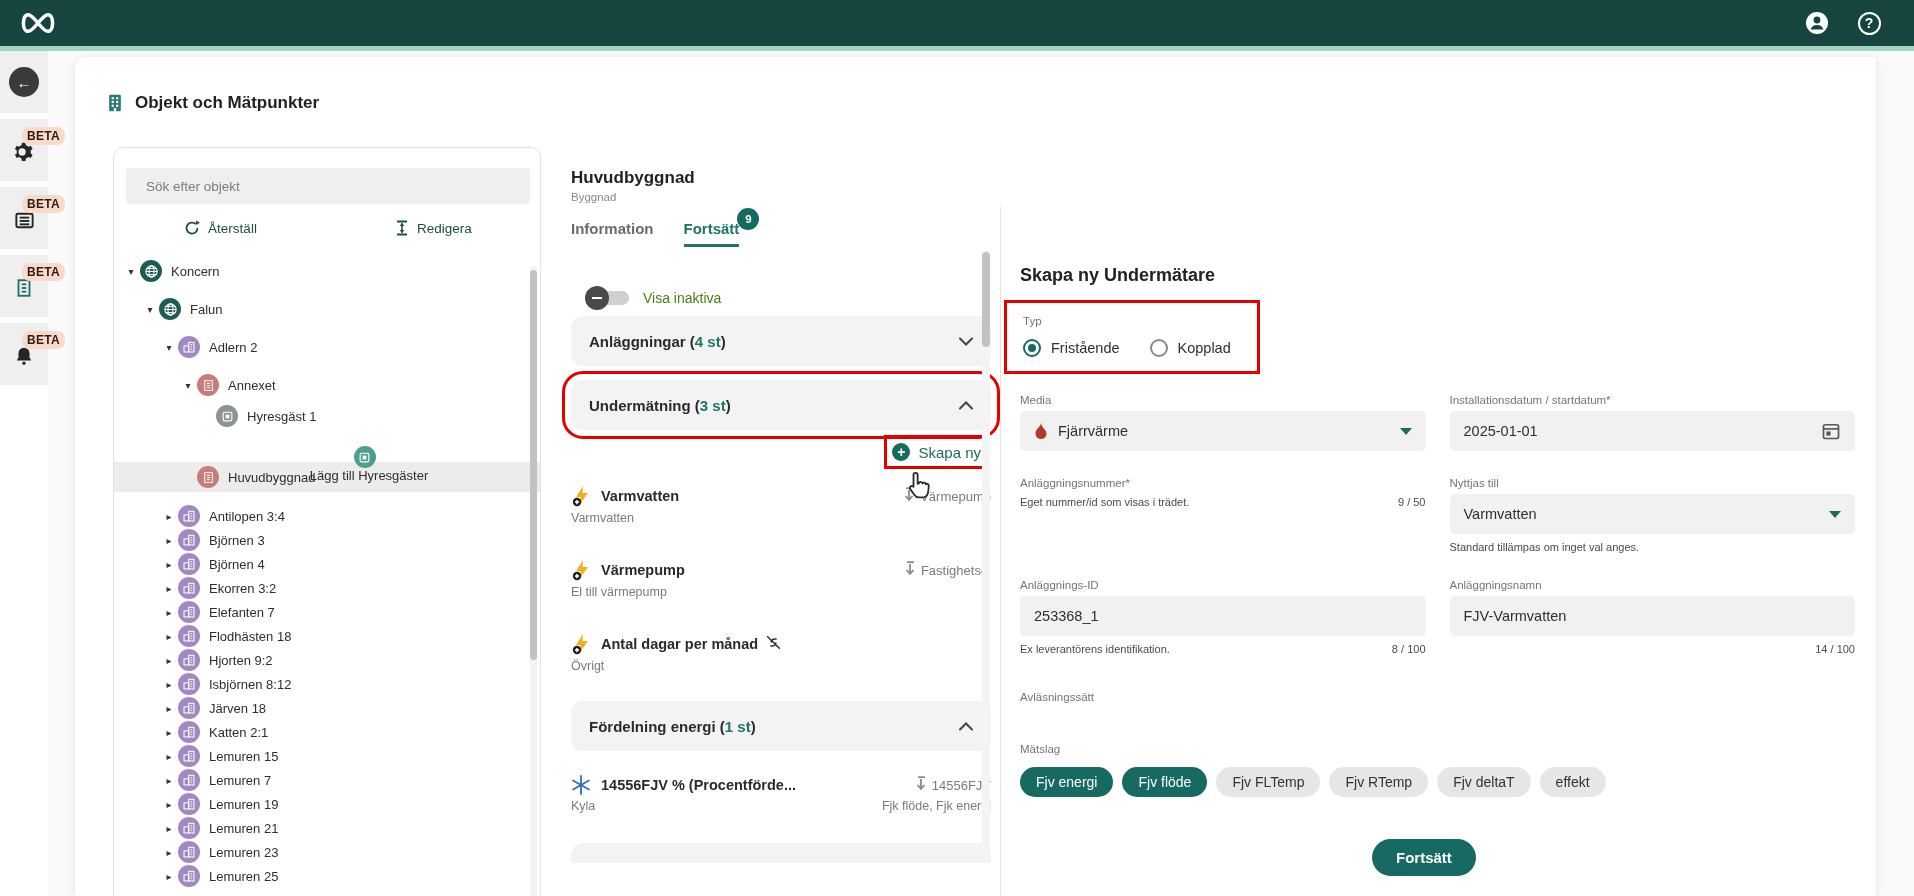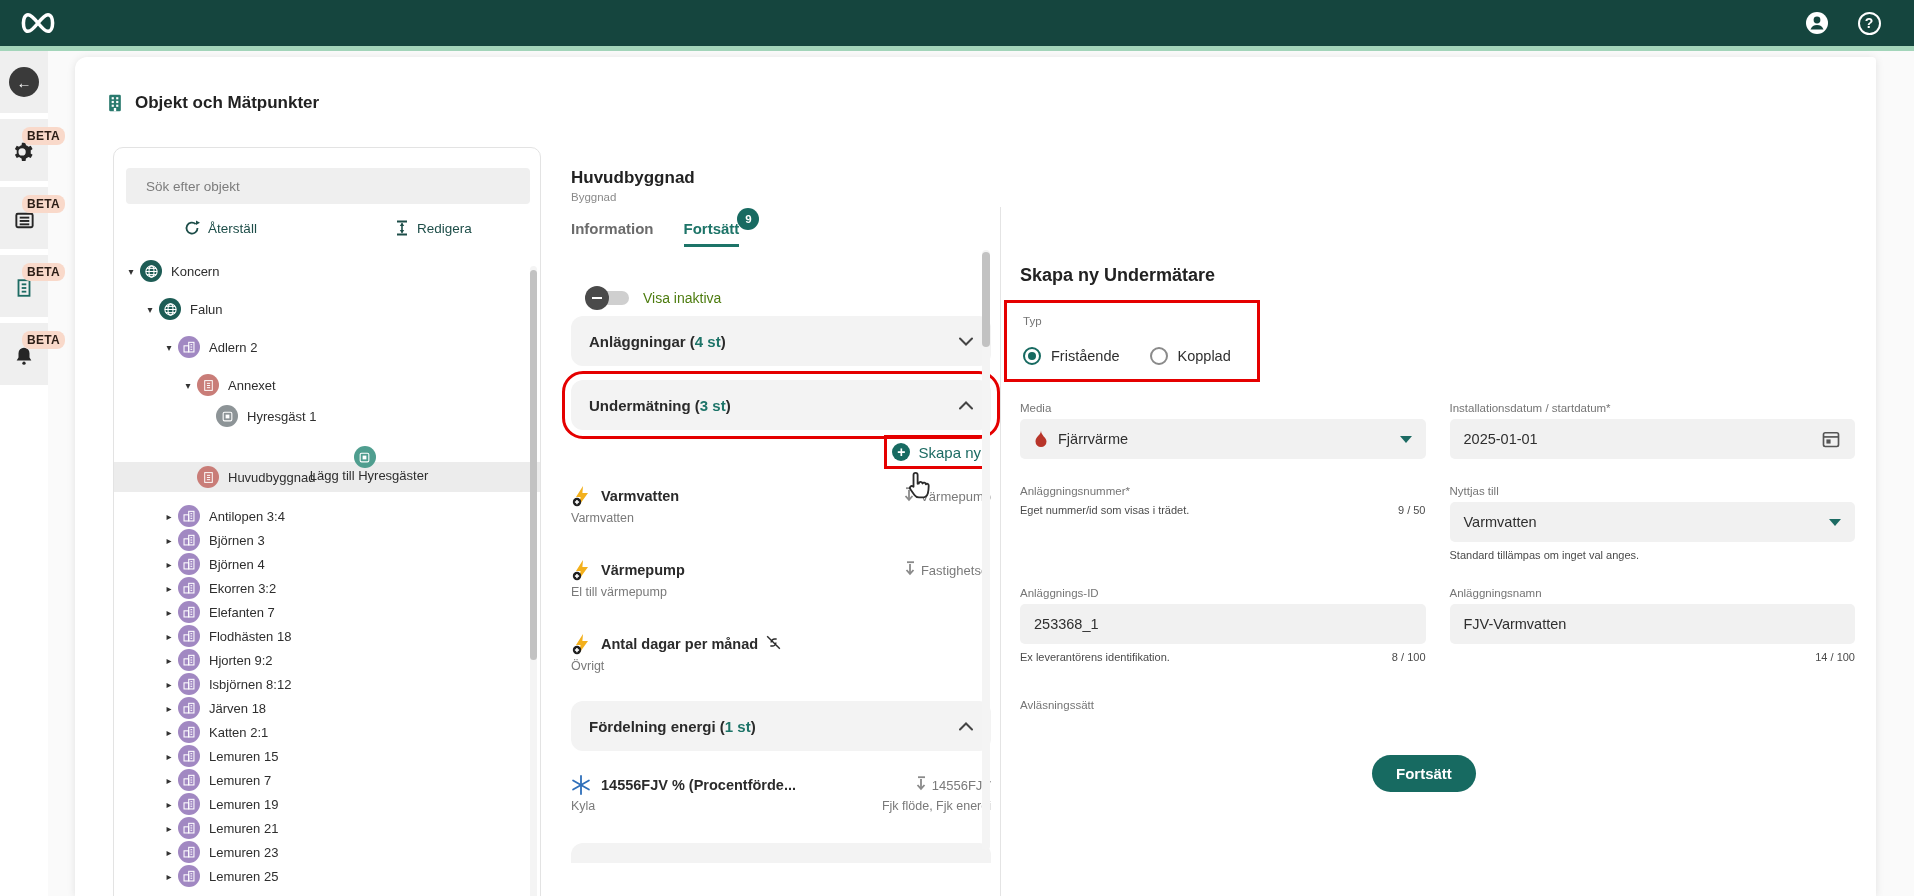--- a/index.html
+++ b/index.html
@@ -92,21 +92,21 @@
   .mid-scroll { position:absolute; left:907px; top:193px; width:8px; height:600px; background:#f4f4f4; border-radius:4px; }
   .mid-thumb { position:absolute; top:2px; width:8px; height:95px; background:#c2c2c2; border-radius:4px; }
   .v-divider { position:absolute; left:925px; top:150px; bottom:0; width:1px; background:#e4e4e4; }
   .cursor { position:absolute; left:830px; top:413px; }
 
   
   .form { position:absolute; left:945px; top:200px; width:835px; }
   .form h2 { font-size:18px; font-weight:bold; color:#222; margin-top:8px; }
   .type-wrap { margin-top:14px; margin-left:-16px; width:256px; border:3px solid #e50000; padding:8px 16px 14px 16px; }
   .f-label { font-size:11.5px; color:#757575; }
-  .radio-row { display:flex; align-items:center; gap:30px; margin-top:18px; }
+  .radio-row { display:flex; align-items:center; gap:30px; margin-top:10px; }
   .radio-opt { display:flex; align-items:center; gap:10px; font-size:14.5px; color:#2f2f2f; cursor:pointer; }
   .radio { width:18px; height:18px; border-radius:50%; border:2px solid #8a8a8a; position:relative; flex:0 0 18px; }
   .radio.sel { border-color:#176a61; }
   .radio.sel::after { content:""; position:absolute; left:3px; top:3px; width:8px; height:8px;
     border-radius:50%; background:#176a61; }
   .form-row { display:grid; grid-template-columns:1fr 1fr; column-gap:24px; margin-top:24px; }
   .field .f-label { display:block; margin-bottom:5px; }
   .fbox { height:40px; background:#f1f1f1; border-radius:5px; display:flex; align-items:center;
     padding:0 14px; font-size:14.5px; color:#2f2f2f; cursor:text; }
   .fbox .val { display:flex; align-items:center; gap:10px; }
@@ -776,16 +776,27 @@
           <span></span>
           <span>14 / 100</span>
         </div>
       </div>
     </div>
 
     <div class="reading">
       <span class="f-label">Avläsningssätt</span>
     </div>
 
+    <div class="chips-wrap">
+      <span class="f-label">Mätslag</span>
+      <div class="chips" id="chips">
+          <div class="chip sel">Fjv energi</div>
+          <div class="chip sel">Fjv flöde</div>
+          <div class="chip">Fjv FLTemp</div>
+          <div class="chip">Fjv RTemp</div>
+          <div class="chip">Fjv deltaT</div>
+          <div class="chip">effekt</div>
+        </div>
+    </div>
 
     <div class="submit">Fortsätt</div>
   </div>
 </div>
 
 </body></html>

